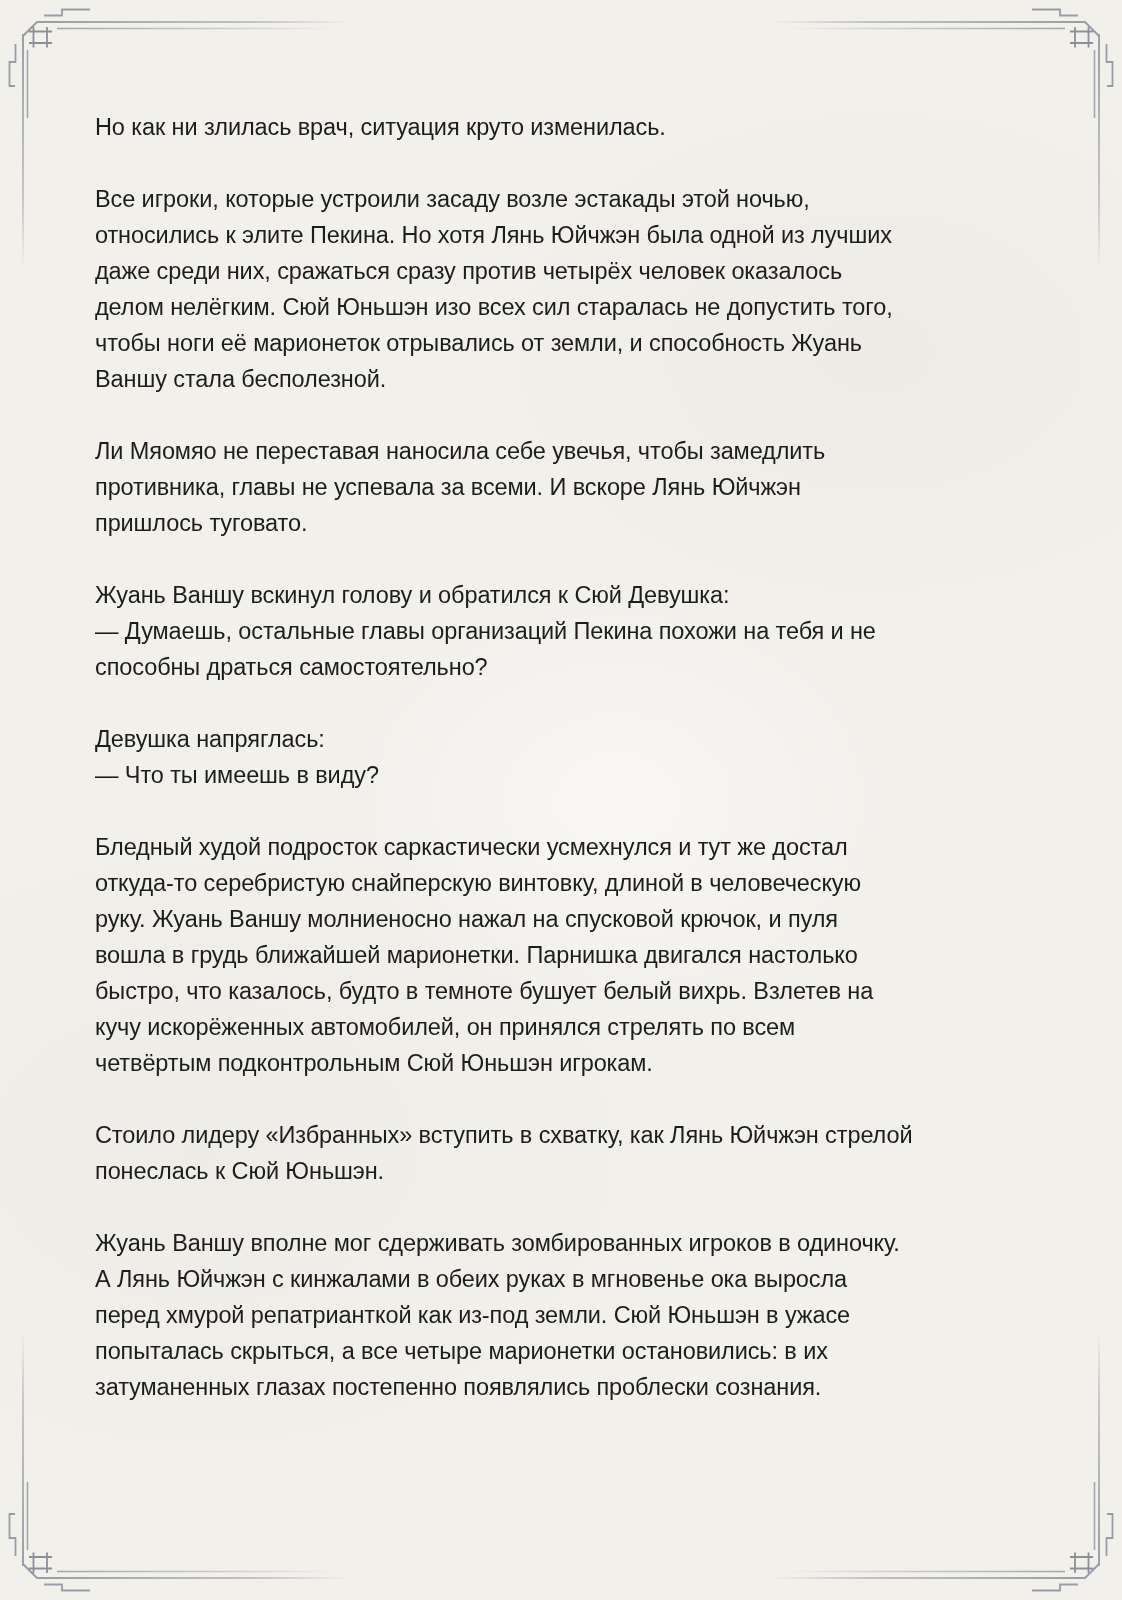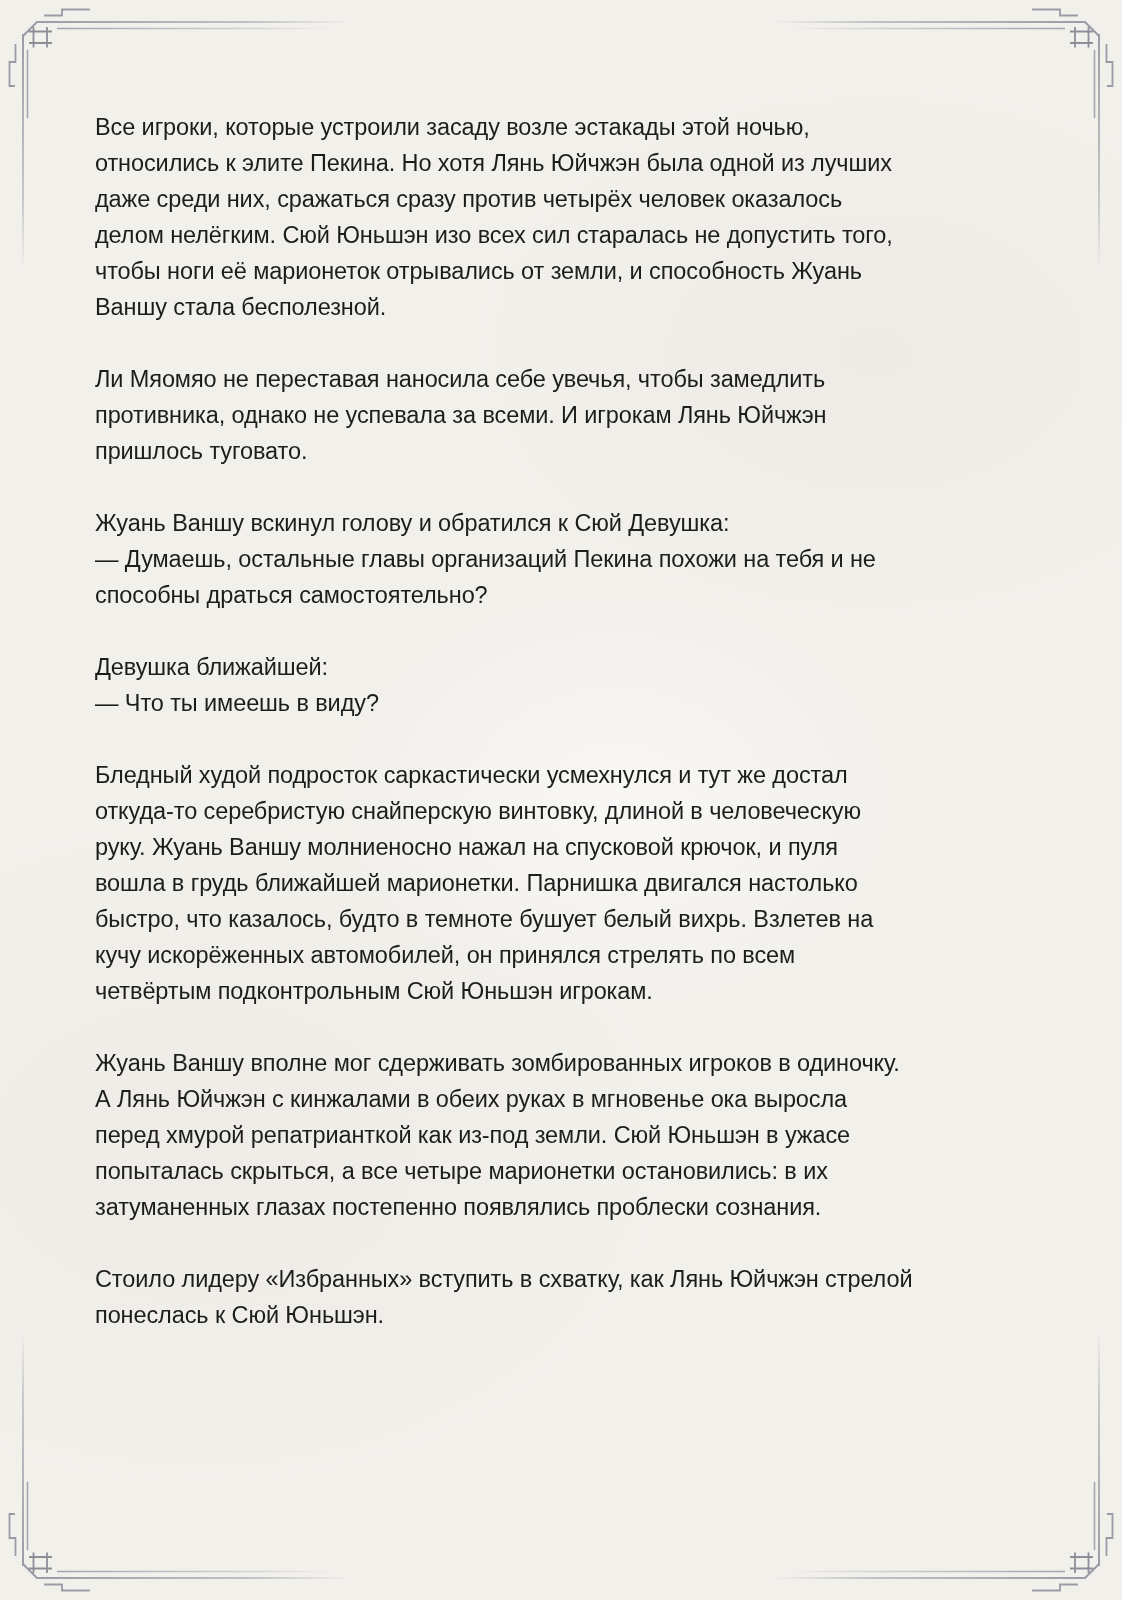--- a/index.html
+++ b/index.html
@@ -73,41 +73,42 @@
     </g>
   </defs>
 
   <use href="#corner-motif"></use>
   <use href="#corner-motif" transform="translate(1122,0) scale(-1,1)"></use>
   <use href="#corner-motif" transform="translate(0,1600) scale(1,-1)"></use>
   <use href="#corner-motif" transform="translate(1122,1600) scale(-1,-1)"></use>
 </svg>
 
 <main class="text-block">
+    <p>Но как ни злилась врач, ситуация круто изменилась.</p>
     <p>Все игроки, которые устроили засаду возле эстакады этой ночью,
 относились к элите Пекина. Но хотя Лянь Юйчжэн была одной из лучших
 даже среди них, сражаться сразу против четырёх человек оказалось
 делом нелёгким. Сюй Юньшэн изо всех сил старалась не допустить того,
 чтобы ноги её марионеток отрывались от земли, и способность Жуань
 Ваншу стала бесполезной.</p>
     <p>Ли Мяомяо не переставая наносила себе увечья, чтобы замедлить
-противника, однако не успевала за всеми. И игрокам Лянь Юйчжэн
+противника, главы не успевала за всеми. И вскоре Лянь Юйчжэн
 пришлось туговато.</p>
     <p>Жуань Ваншу вскинул голову и обратился к Сюй Девушка:
 — Думаешь, остальные главы организаций Пекина похожи на тебя и не
 способны драться самостоятельно?</p>
-    <p>Девушка ближайшей:
+    <p>Девушка напряглась:
 — Что ты имеешь в виду?</p>
     <p>Бледный худой подросток саркастически усмехнулся и тут же достал
 откуда-то серебристую снайперскую винтовку, длиной в человеческую
 руку. Жуань Ваншу молниеносно нажал на спусковой крючок, и пуля
 вошла в грудь ближайшей марионетки. Парнишка двигался настолько
 быстро, что казалось, будто в темноте бушует белый вихрь. Взлетев на
 кучу искорёженных автомобилей, он принялся стрелять по всем
 четвёртым подконтрольным Сюй Юньшэн игрокам.</p>
+    <p>Стоило лидеру «Избранных» вступить в схватку, как Лянь Юйчжэн стрелой
+понеслась к Сюй Юньшэн.</p>
     <p>Жуань Ваншу вполне мог сдерживать зомбированных игроков в одиночку.
 А Лянь Юйчжэн с кинжалами в обеих руках в мгновенье ока выросла
 перед хмурой репатрианткой как из-под земли. Сюй Юньшэн в ужасе
 попыталась скрыться, а все четыре марионетки остановились: в их
 затуманенных глазах постепенно появлялись проблески сознания.</p>
-    <p>Стоило лидеру «Избранных» вступить в схватку, как Лянь Юйчжэн стрелой
-понеслась к Сюй Юньшэн.</p>
   </main>
 
 </body></html>

